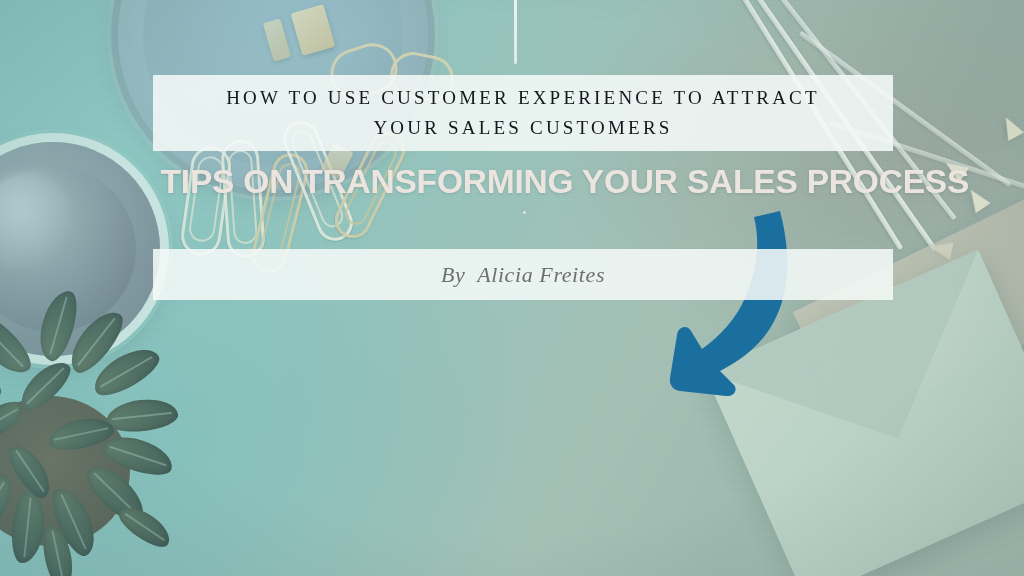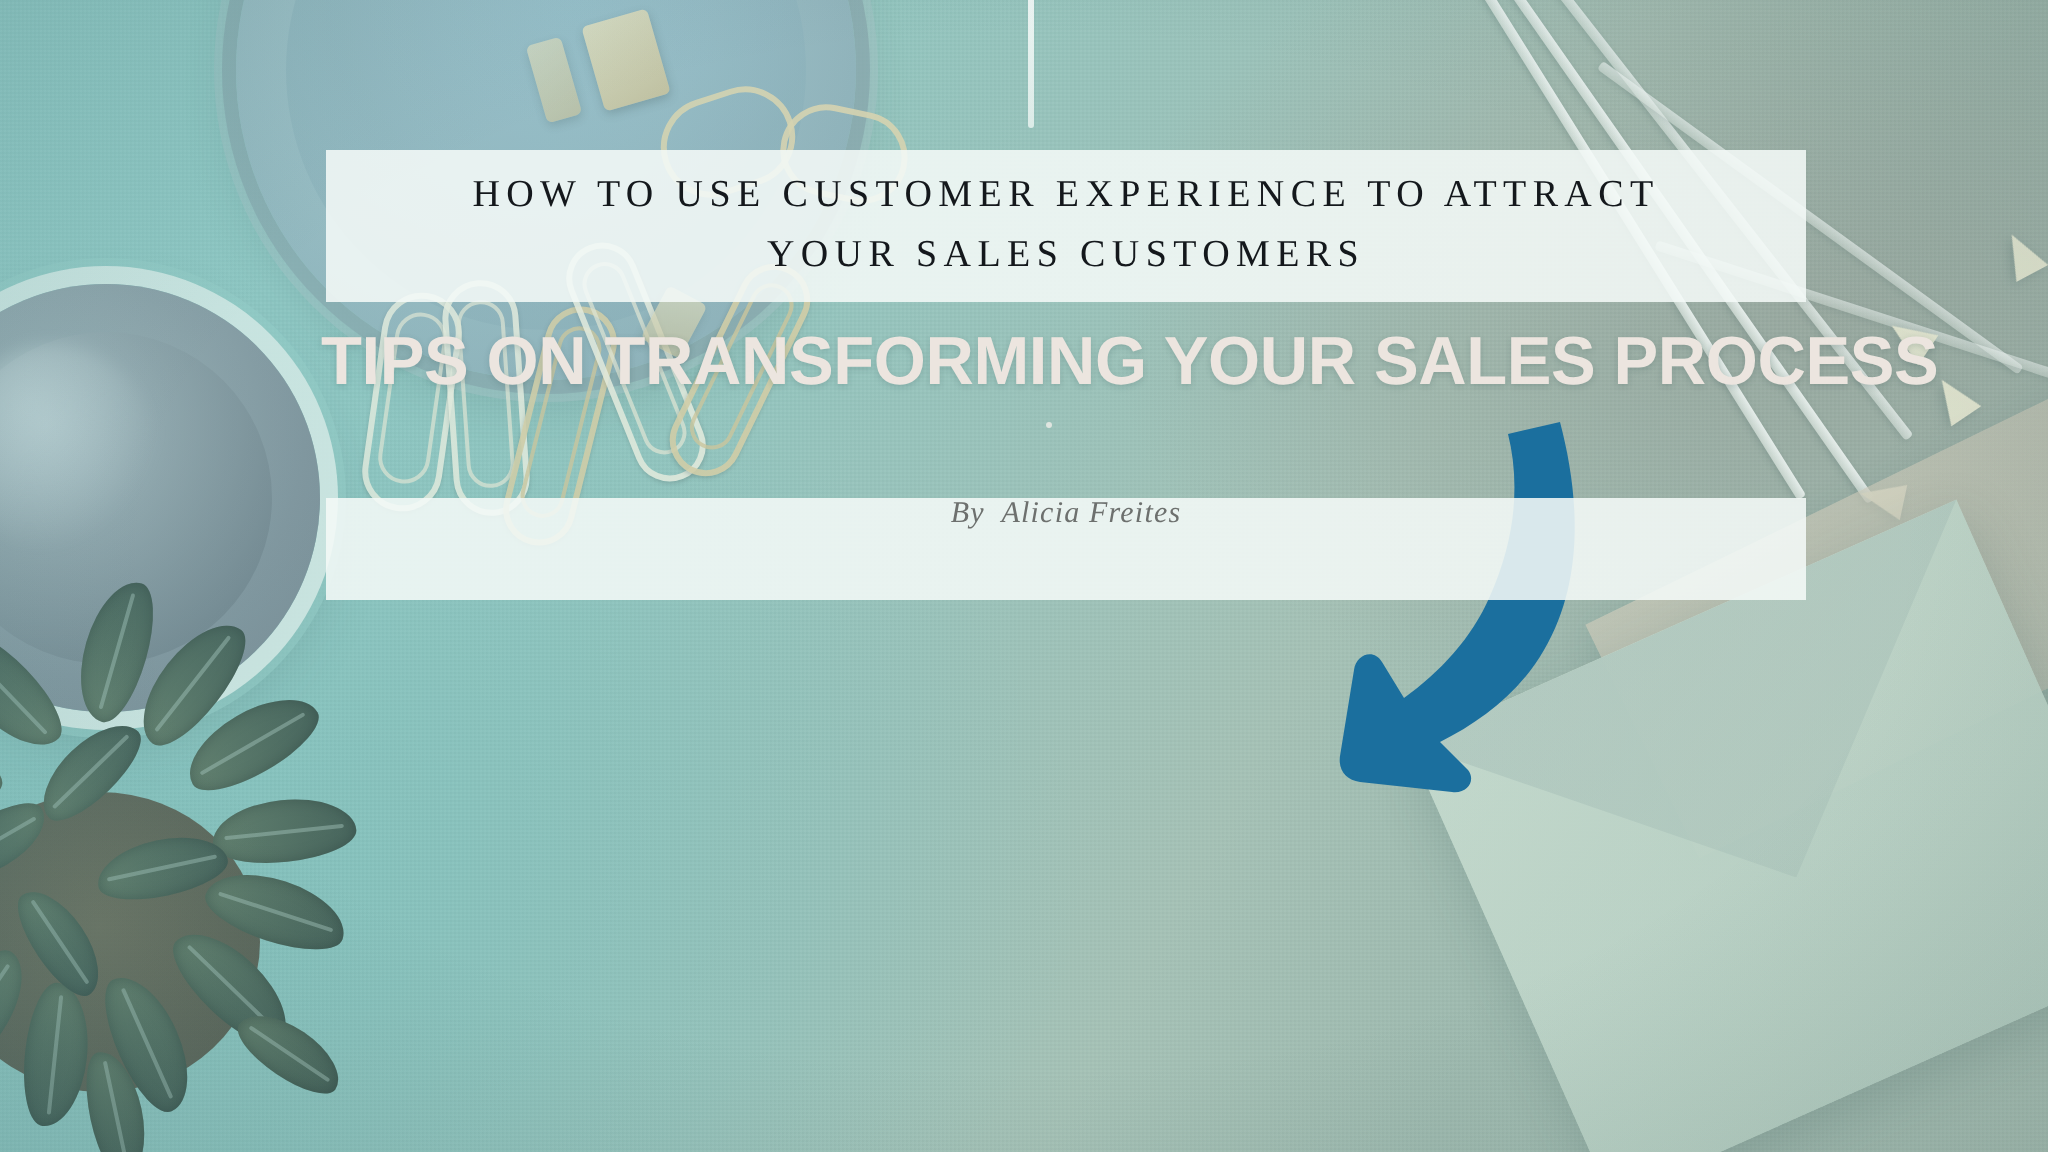--- a/index.html
+++ b/index.html
@@ -225,24 +225,25 @@
   .arrow-wrap {
     position: absolute;
     left: 668px; top: 205px;
     width: 140px; height: 195px;
   }
   .arrow-wrap svg { display: block; width: 100%; height: 100%; }
 
   
   .band {
     position: absolute;
-    left: 163px;
+    left: 153px;
     width: 740px;
     background: rgba(244,249,247,.88);
     display: flex;
+    align-items: center;
     justify-content: center;
     text-align: center;
   }
   .band-title {
     top: 75px;
     height: 76px;
     flex-direction: column;
     gap: 4px;
   }
   .band-byline {
@@ -256,21 +257,21 @@
     font-weight: 400;
     letter-spacing: 3.2px;
     color: #14181c;
     line-height: 1.35;
     white-space: nowrap;
   }
 
   .byline {
     font-family: "Liberation Serif", "DejaVu Serif", serif;
     font-style: italic;
-    font-size: 15px;
+    font-size: 22px;
     letter-spacing: .6px;
     color: #6d706e;
     white-space: pre;
   }
 
   
   .headline {
     position: absolute;
     left: 155px;
     top: 164px;

